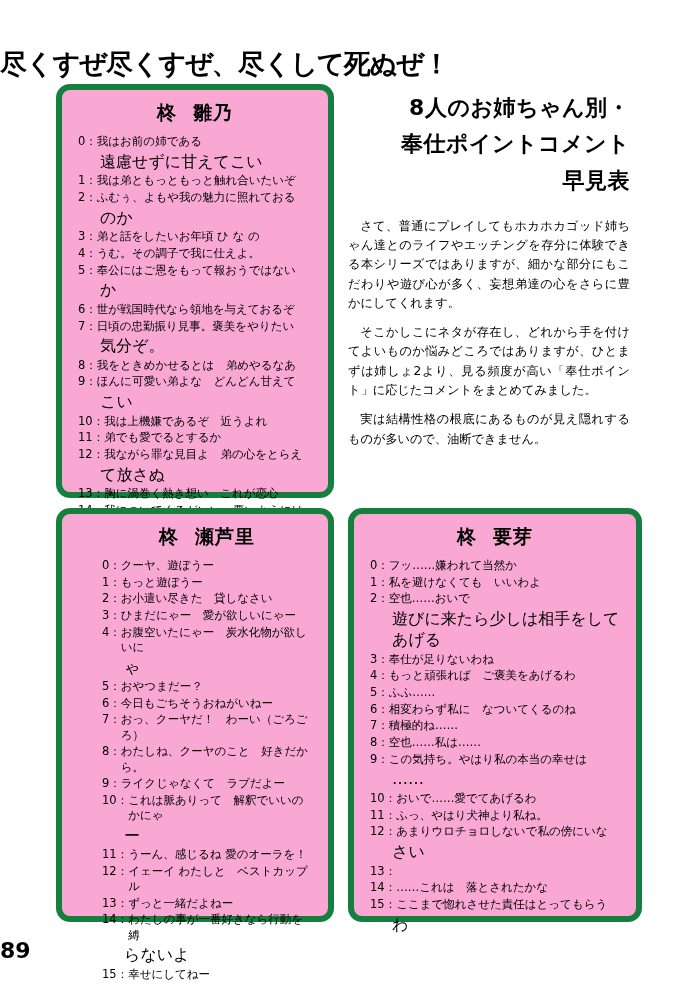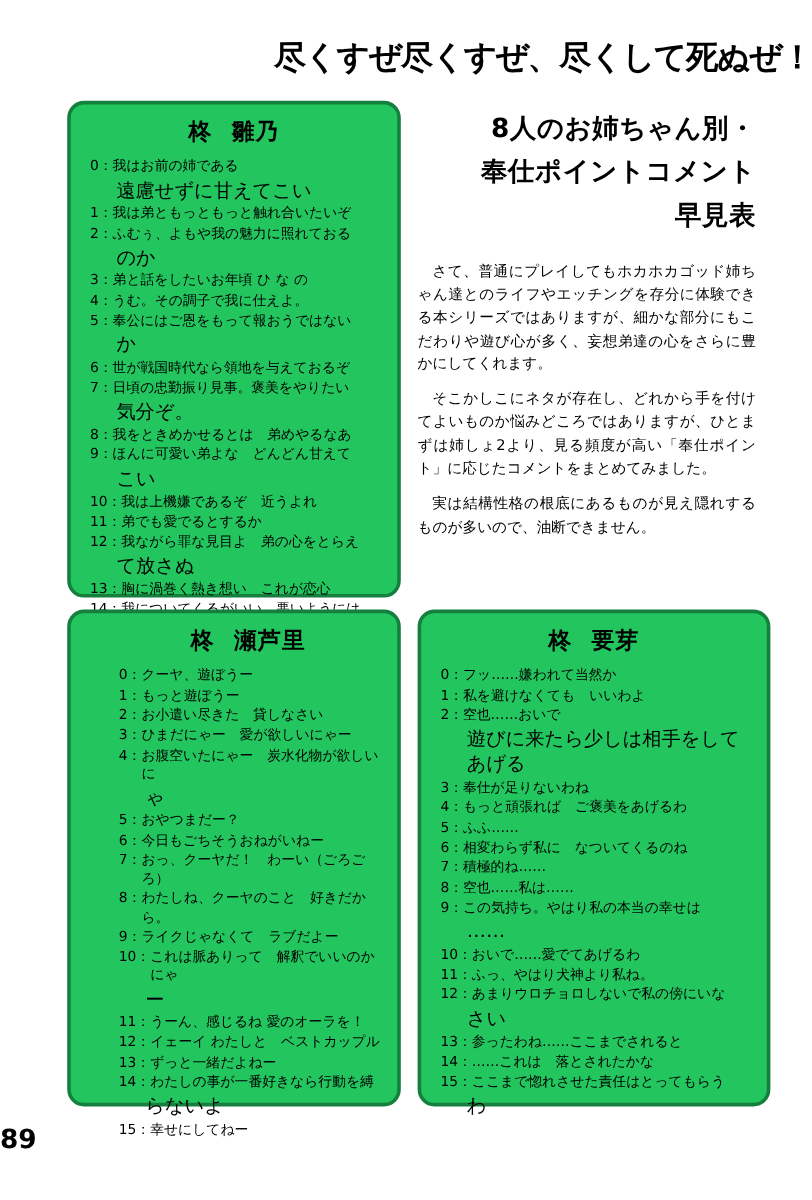--- a/index.html
+++ b/index.html
@@ -17,34 +17,34 @@
   }
   .page {
     position: absolute;
     left: 0; top: 0;
     width: 677px;
     height: 1000px;
   }
   .title {
     position: absolute;
     left: 0;
-    top: 30px;
+    top: 46px;
     width: 677px;
-    text-align: right;
+    text-align: left;
     font-size: 27px;
     font-weight: bold;
     letter-spacing: -1px;
     font-family: "DejaVu Sans", sans-serif;
   }
   .panel {
     position: absolute;
-    border: 3px solid #15803d;
+    border: 6px solid #15803d;
     border-radius: 14px;
     box-sizing: border-box;
-    background: #22c55e;
+    background: #f9a8d4;
   }
   .panel-title {
     text-align: center;
     font-size: 19px;
     font-weight: bold;
     margin-top: 10px;
     margin-bottom: 8px;
     letter-spacing: 1px;
   }
   .panel-title .gap {
@@ -397,21 +397,20 @@
         </div>
         <div class="line">
           <span class="num">12</span>
           <span class="num">：</span>
           <span class="txt">あまりウロチョロしないで私の傍にいな</span>
         </div>
         <div class="cont">さい</div>
         <div class="line">
           <span class="num">13</span>
           <span class="num">：</span>
-          <span class="txt">参ったわね……ここまでされると</span>
         </div>
         <div class="line">
           <span class="num">14</span>
           <span class="num">：</span>
           <span class="txt">……これは　落とされたかな</span>
         </div>
         <div class="line">
           <span class="num">15</span>
           <span class="num">：</span>
           <span class="txt">ここまで惚れさせた責任はとってもらう</span>

